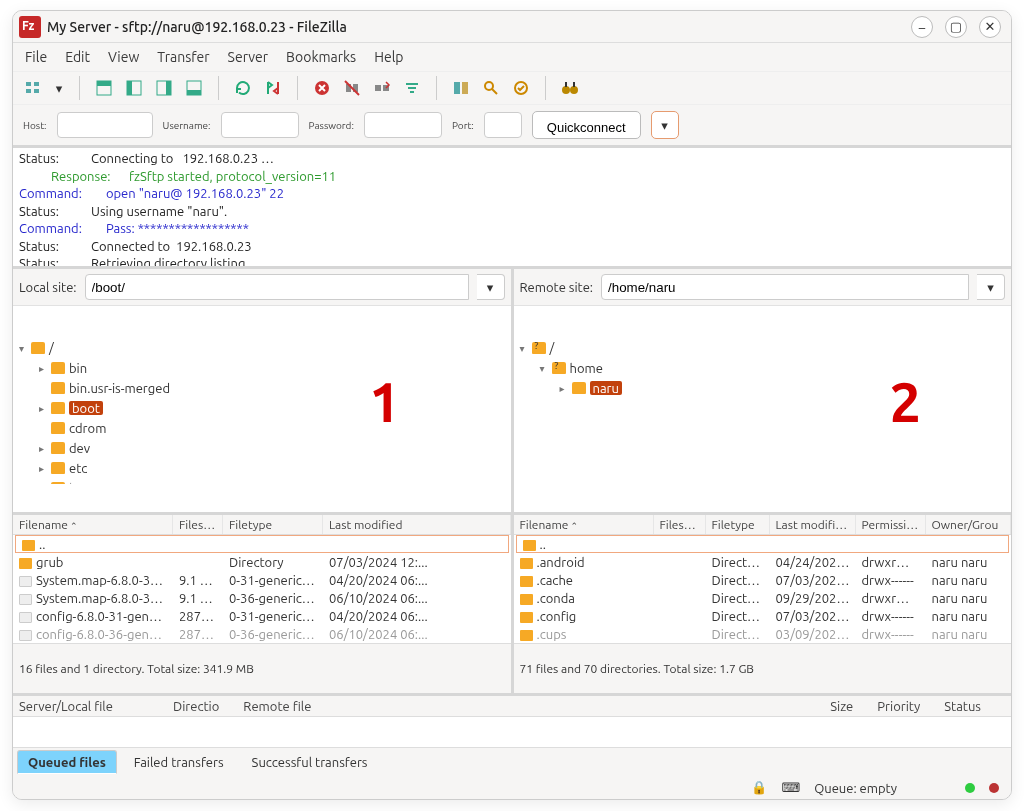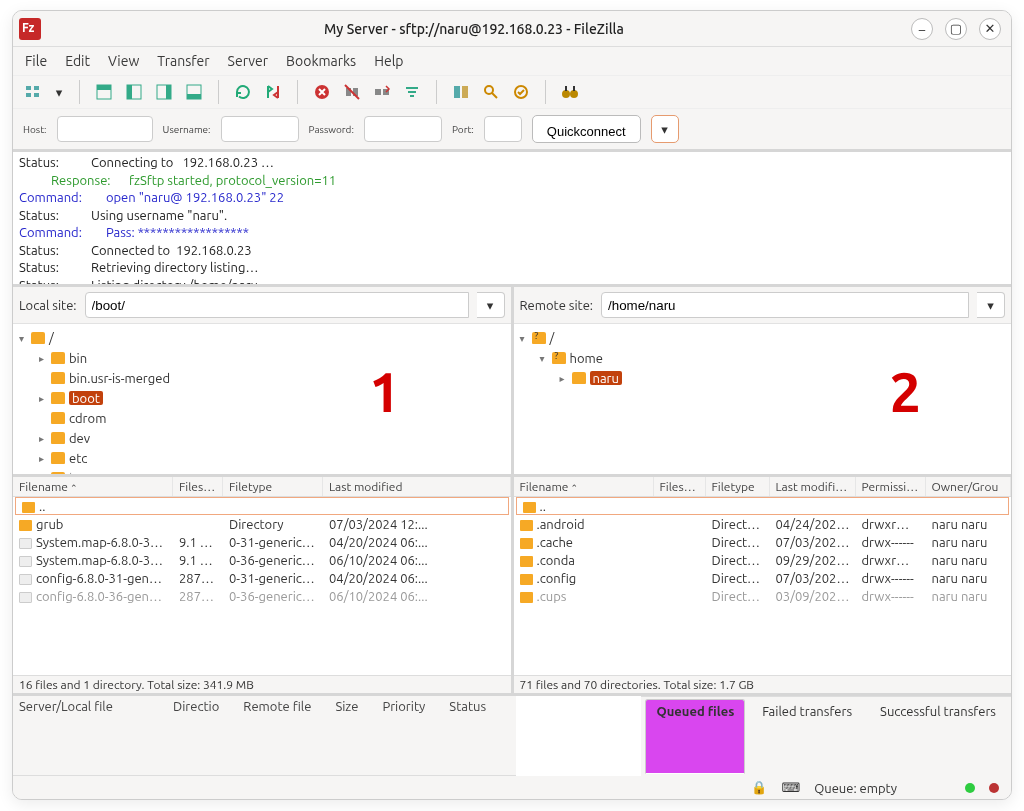--- a/index.html
+++ b/index.html
@@ -35,21 +35,21 @@
   width: 22px; height: 22px;
   background: #c62828;
   margin: 0 6px;
   border-radius: 3px;
   position: relative;
 }
 .app-icon::after {
   content: "Fz"; color: #fff; font-weight: bold; font-size: 12px;
   position: absolute; left: 3px; top: 3px;
 }
-.title-text { flex:1; text-align:center; font-size:14px; color:#222; font-weight:500; }
+.title-text { flex:1; text-align:left; font-size:14px; color:#222; font-weight:500; }
 .win-controls { display:flex; gap:12px; padding:0 10px; }
 .win-btn {
   width:22px; height:22px; border:1px solid #bbb; border-radius:50%; background:#fff;
   display:flex;align-items:center;justify-content:center;
 }
 
 .menubar { display:flex; gap:18px; padding:6px 12px; background:#f6f5f4; font-size:14px; color:#3a3a3a;}
 .menubar span { cursor:default; }
 
 .toolbar {
@@ -89,21 +89,21 @@
 }
 .log .line { white-space:pre; }
 .lbl { display:inline-block; width:72px; }
 .green { color:#2e9a2e;margin-left:32px; }
 .blue { color:#2727cc; }
 .black { color:#222; }
 
 .panes { display:flex; flex:1; border-bottom:3px solid #d6d6d6; }
 .pane {
   flex:1; display:flex; flex-direction:column; border-right:3px solid #d6d6d6;
-  background:#fff; position:relative;
+  background:#fff; position:relative;gap:28px;
 }
 .pane:last-child { border-right:none; }
 .site-row {
   display:flex; align-items:center; gap:8px; padding:5px 6px; background:#f6f5f4;
   border-bottom:1px solid #e2e2e2;
 }
 .site-row label { font-size:13px; }
 .site-row input { flex:1; height:26px; border:1px solid #ccc; border-radius:4px 0 0 4px; padding:0 6px;}
 .site-drop-btn { height:26px; width:28px; border:1px solid #ccc; border-left:none; border-radius:0 4px 4px 0; display:flex;align-items:center;justify-content:center; background:#fff; }
 
@@ -133,32 +133,32 @@
 .rf-name{flex:0 0 140px;} .rf-size{flex:0 0 52px; text-align:right;} .rf-type{flex:0 0 64px;} .rf-mod{flex:0 0 86px;} .rf-perm{flex:0 0 70px;} .rf-own{flex:1 0 60px;}
 .flist-body { flex:1; overflow:hidden; }
 .frow { display:flex; font-size:13px; height:18px; align-items:center;}
 .frow .col { border-right:none; }
 .parent-row { border:1px solid #f1a87f; background:#fff; margin:0 2px; }
 .file-ic {
   width:13px; height:11px; background:#f6a925; border-radius:1px; display:inline-block; margin-right:4px; vertical-align:middle;
 }
 .file-ic.doc { background:#eee; border:1px solid #ccc;}
 .cut { color:#999; }
-.status { font-size:12px; padding:2px 6px; background:#f6f5f4; border-top:1px solid #ddd; }
+.status { font-size:12px; padding:18px 6px; background:#f6f5f4; border-top:1px solid #ddd; }
 
 .queue {
-  flex:0 0 80px; display:flex; flex-direction:row; background:#fff;
+  flex:0 0 80px; display:flex; flex-direction:column; background:#fff;
 }
 .queue-head { display:flex; font-size:13px; color:#444; padding:3px 6px; background:#f6f5f4; border-bottom:1px solid #ddd;}
 .queue-head span { margin-right:24px; }
 .queue-head span:first-child { min-width:130px;}
 .queue-body { flex:1; }
 .tabs { display:flex; gap:6px; padding:2px 4px; background:#f6f5f4; border-top:1px solid #ddd;}
 .tab { padding:4px 10px; font-size:13px; border:1px solid transparent; border-radius:3px 3px 0 0;}
-.tab.active { background:#d946ef; border-color:#ccc; border-bottom-color:#fff; font-weight:600;}
+.tab.active { background:#7dd3fc; border-color:#ccc; border-bottom-color:#fff; font-weight:600;}
 
 .botbar {
   display:flex; align-items:center; justify-content:flex-end; gap:14px;
   padding:4px 12px; font-size:13px; background:#f6f5f4;
 }
 .dot{ width:10px;height:10px;border-radius:50%; }
 .dot.g{background:#2ecc40;} .dot.r{background:#b33;}
 </style>
 </head>
 <body>

